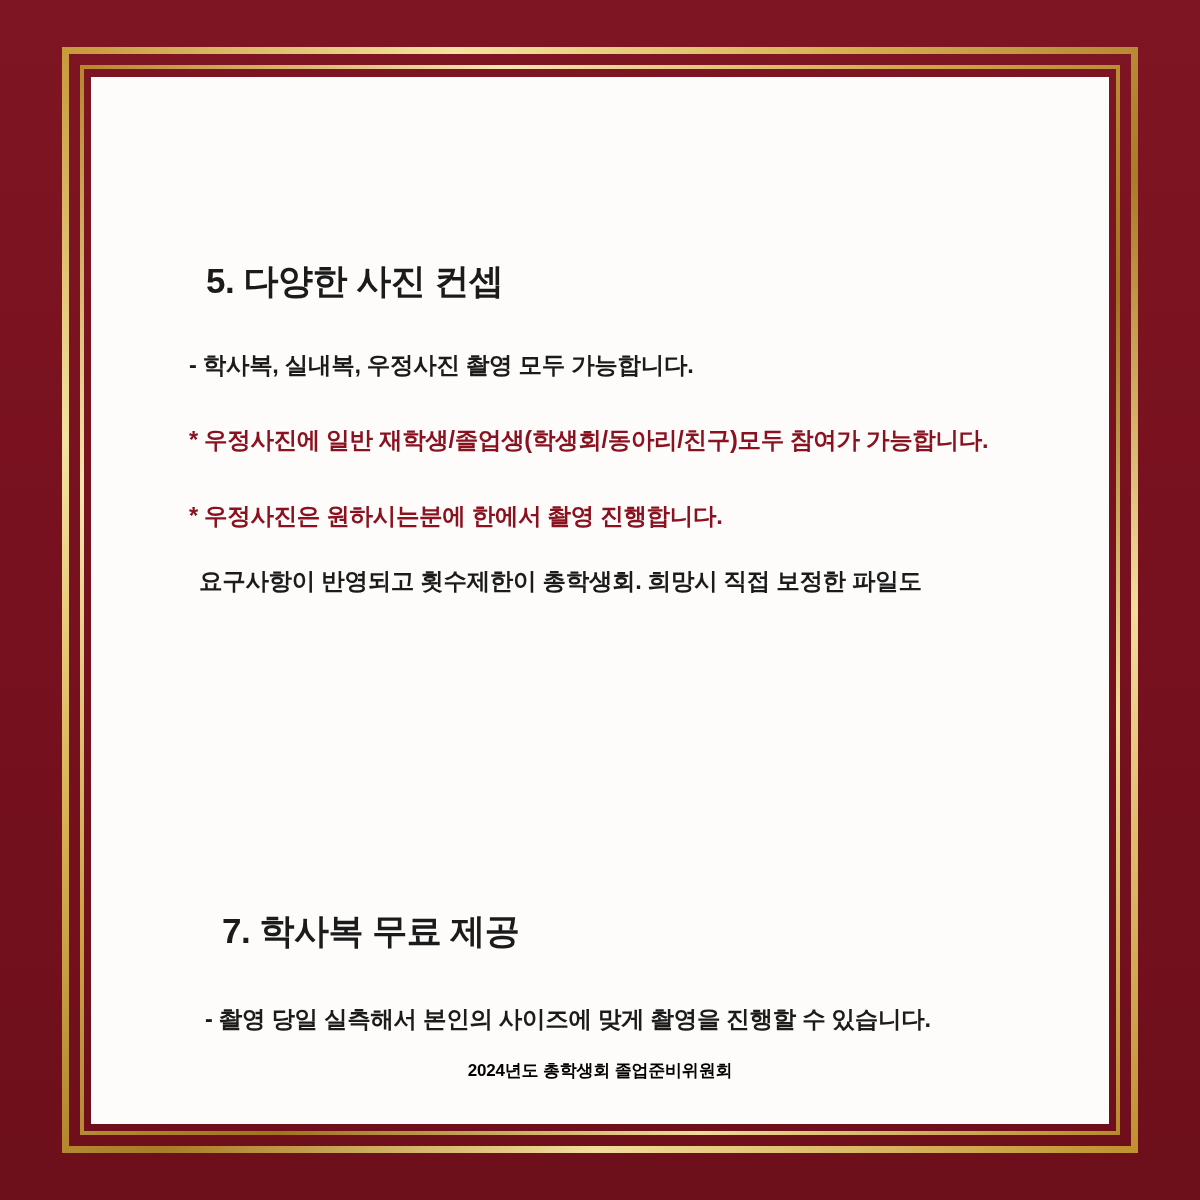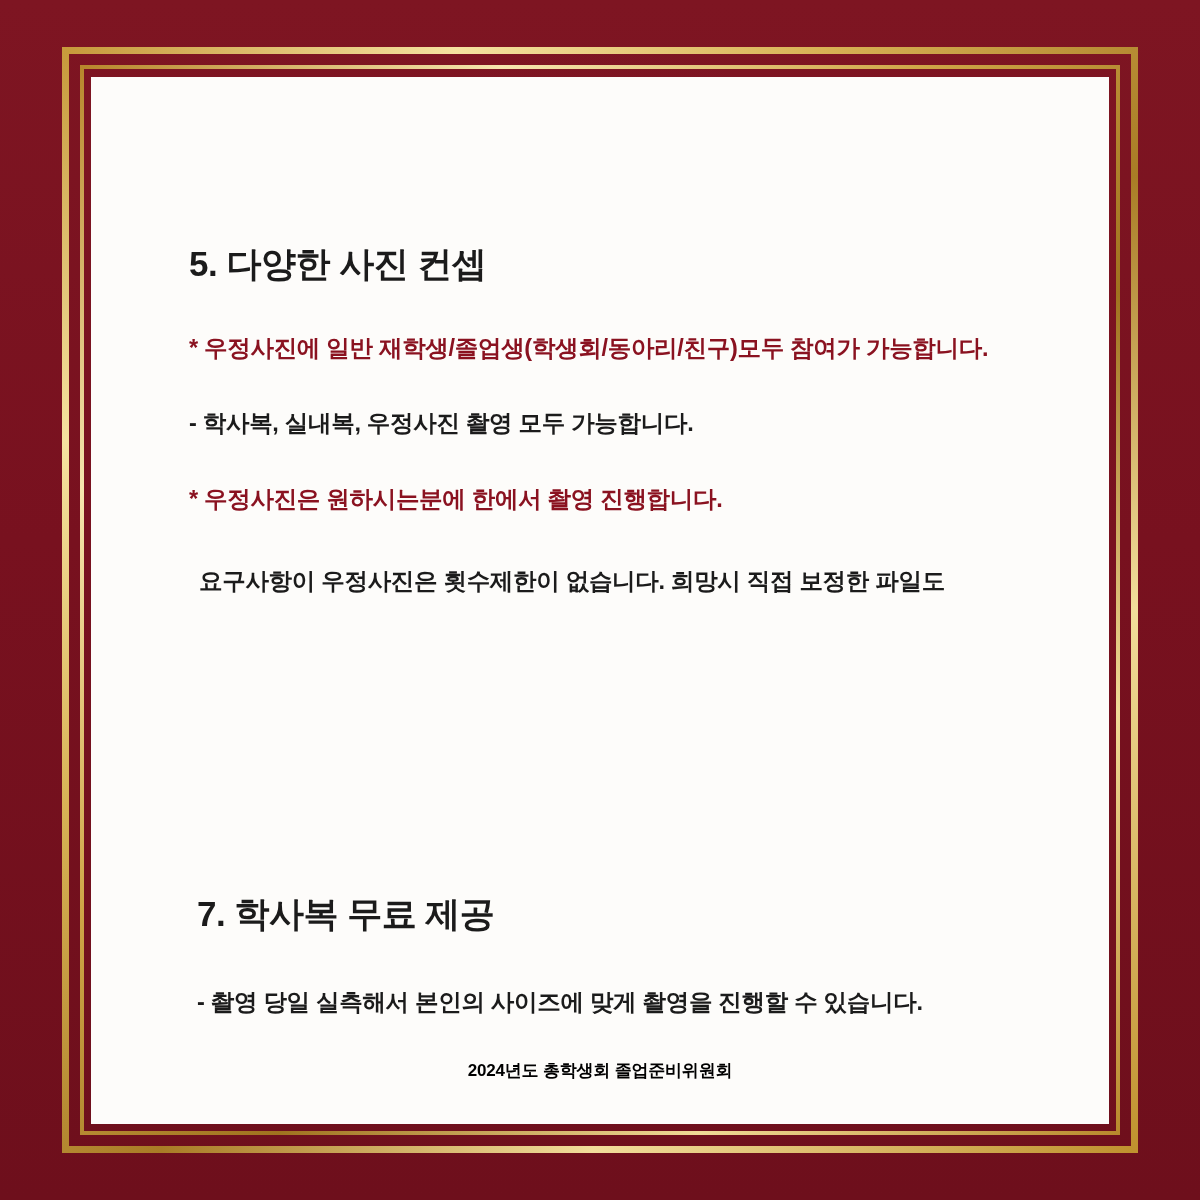--- a/index.html
+++ b/index.html
@@ -59,21 +59,21 @@
     background: #fdfcfa;
     padding: 72px 78px 0 78px;
   }
 
   .content {
     position: relative;
     height: 100%;
   }
 
   h2.section-title {
-    margin: 0;
+    margin: 17px;
     font-size: 35px;
     font-weight: 700;
     color: #1b1b1b;
     letter-spacing: -0.5px;
     line-height: 1.3;
   }
 
   p.line {
     margin: 0;
     font-size: 23.5px;
@@ -90,21 +90,21 @@
   .block-5 { position: absolute; left: 20px; top: 92px; width: 950px; }
   .block-5 .section-title { margin-bottom: 46px; }
   .block-5 .line { margin-bottom: 44px; }
   .block-5 .line:last-child { margin-bottom: 4px; }
 
   .block-6 { position: absolute; left: 20px; top: 417px; width: 950px; }
   .block-6 .section-title { margin-bottom: 50px; }
   .block-6 .line { margin-bottom: 47px; }
   .block-6 .line:last-child { margin-bottom: 0; }
 
-  .block-7 { position: absolute; left: 28px; top: 742px; width: 950px; }
+  .block-7 { position: absolute; left: 36px; top: 742px; width: 950px; }
   .block-7 .section-title { margin-bottom: 50px; }
   .block-7 .line { margin-bottom: 12px; }
 
   .indent-1 { padding-left: 10px; }
 
   .footer {
     position: absolute;
     left: 0;
     right: 0;
     bottom: 42px;
@@ -122,27 +122,27 @@
 
   <div class="gold-frame">
     <div class="gold-frame-inner"></div>
   </div>
 
   <div class="paper">
     <div class="content">
 
       <section class="block-5">
         <h2 class="section-title">5. 다양한 사진 컨셉</h2>
+        <p class="line">- 학사복, 실내복, 우정사진 촬영 모두 가능합니다.</p>
         <p class="line accent">* 우정사진에 일반 재학생/졸업생(학생회/동아리/친구)모두 참여가 가능합니다.</p>
-        <p class="line">- 학사복, 실내복, 우정사진 촬영 모두 가능합니다.</p>
         <p class="line accent">* 우정사진은 원하시는분에 한에서 촬영 진행합니다.</p>
       </section>
 
       <section class="block-6">
-        <p class="line indent-1">요구사항이 우정사진은 횟수제한이 없습니다. 희망시 직접 보정한 파일도</p>
+        <p class="line indent-1">요구사항이 반영되고 횟수제한이 총학생회. 희망시 직접 보정한 파일도</p>
       </section>
 
       <section class="block-7">
         <h2 class="section-title">7. 학사복 무료 제공</h2>
         <p class="line">- 촬영 당일 실측해서 본인의 사이즈에 맞게 촬영을 진행할 수 있습니다.</p>
       </section>
 
       <div class="footer">2024년도 총학생회 졸업준비위원회</div>
 
     </div>

